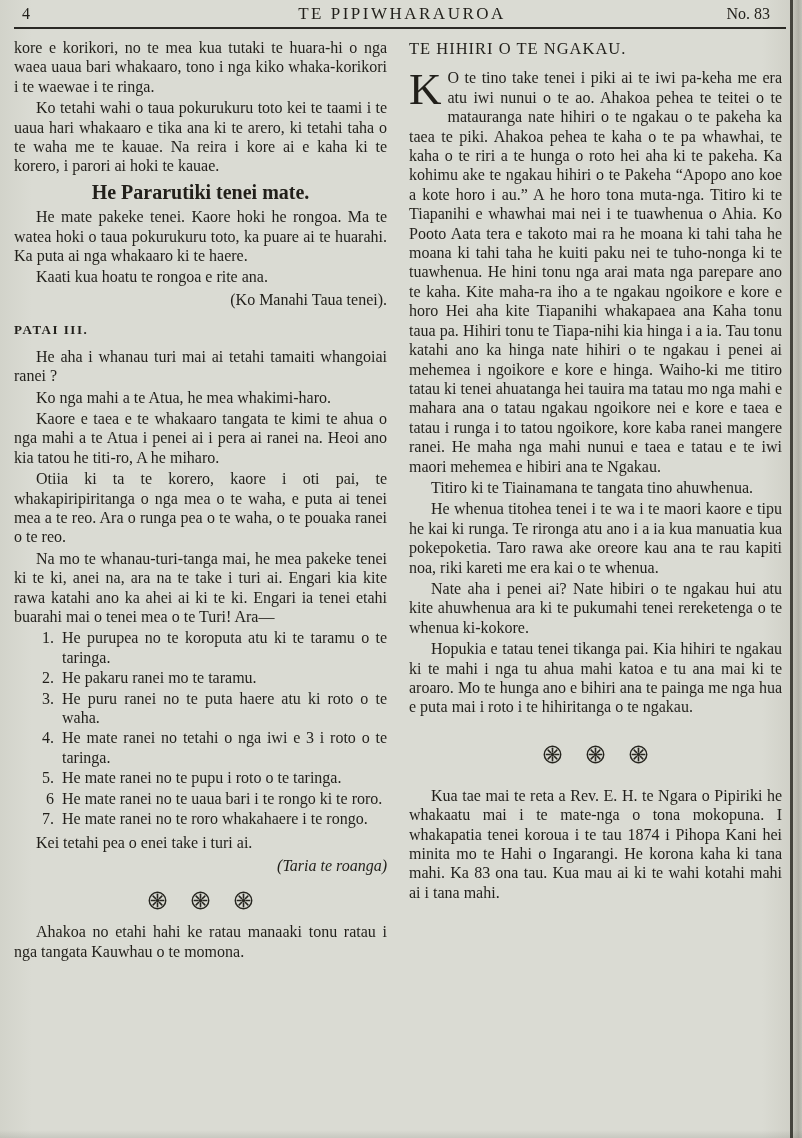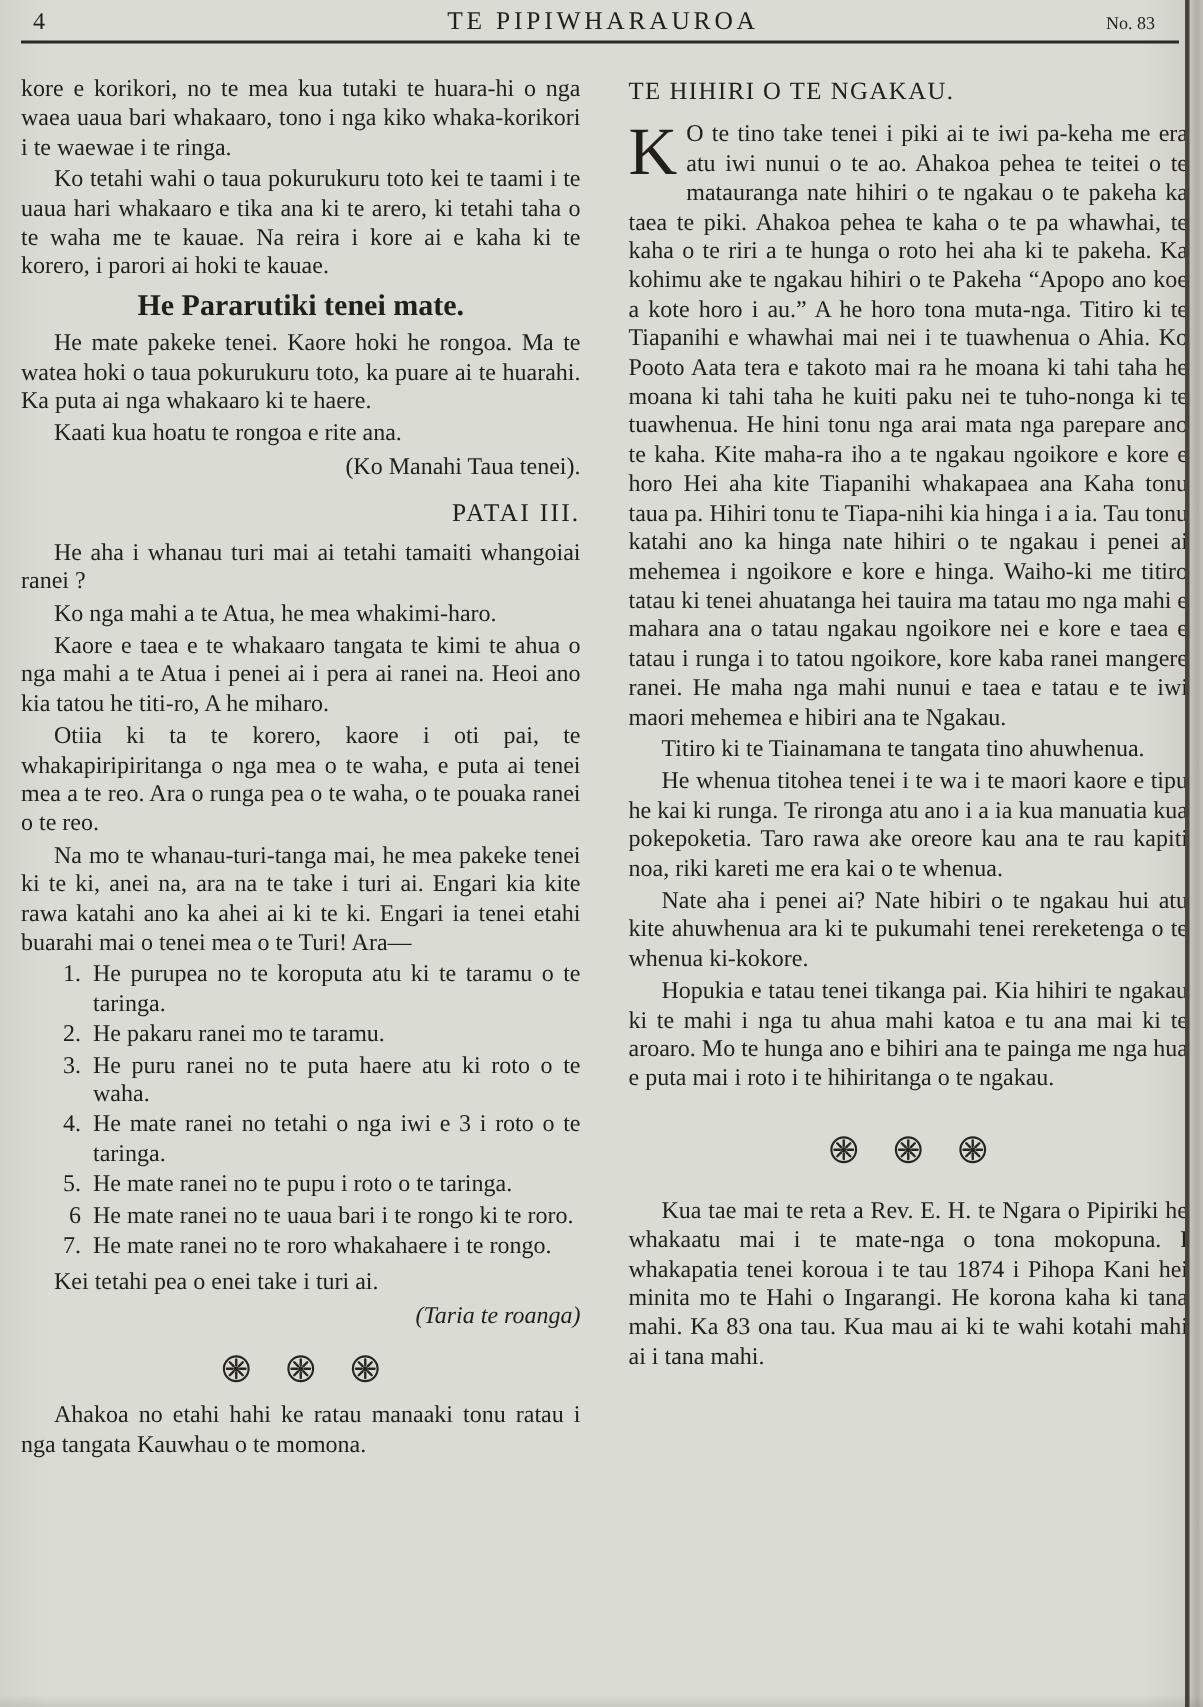--- a/index.html
+++ b/index.html
@@ -4,28 +4,28 @@
 <style>
   *{box-sizing:border-box}
   html,body{margin:0;padding:0}
   body{width:802px;height:1138px;background:#b7b7af;font-family:"Liberation Serif","DejaVu Serif",serif}
   .page{position:relative;width:802px;height:1138px;overflow:hidden;color:#211f1a;
         background:linear-gradient(90deg,#d2d3ca 0,#dadbd3 4%,#dadbd3 95%,#ccccc3 100%);
         padding:3px 16px 0 14px}
   .header{display:grid;grid-template-columns:1fr auto 1fr;align-items:baseline;padding:1px 4px 0 8px}
   .page-num{font-size:16px;justify-self:start}
   .masthead{font-size:17px;font-weight:400;letter-spacing:2.5px;justify-self:center;margin:0}
-  .issue{font-size:12px;justify-self:end;padding-right:12px}
+  .issue{font-size:16px;justify-self:end;padding-right:12px}
   .header-rule{border:none;border-top:2px solid #2a2925;margin:3px 0 0}
-  .columns{display:flex;gap:32px;padding-top:21px}
+  .columns{display:flex;gap:22px;padding-top:9px}
   .col{flex:0 0 373px;width:373px;font-size:16px;line-height:19.4px;text-align:justify}
   .para{margin:0 0 2px;text-indent:22px}
   .noindent{text-indent:0}
   .subhead{font-size:20px;font-weight:700;text-align:center;margin:7px 0 5px;text-indent:0}
-  .patai{font-weight:400;font-size:17px;letter-spacing:1.5px;text-align:right;margin:11px 0 7px}
+  .patai{font-weight:700;font-size:13px;letter-spacing:1.5px;text-align:left;margin:11px 0 7px}
   .center{text-align:right;text-indent:0;margin:3px 0}
   .italic{font-style:italic}
   .article-head{font-size:16.5px;font-weight:400;letter-spacing:1px;margin:1px 0 10px;text-indent:0}
   .numlist{list-style:none;margin:2px 0 5px;padding:0 0 0 28px}
   .numlist li{display:flex;margin:0 0 1px}
   .marker{flex:0 0 20px;text-align:right;padding-right:8px}
   .li-text{flex:1;text-align:justify}
   .dropcap{float:left;font-size:45px;line-height:37px;padding:3px 6px 0 0}
   .orn{display:flex;justify-content:center;gap:24px}
   .orn-left{margin:16px 0 12px}

